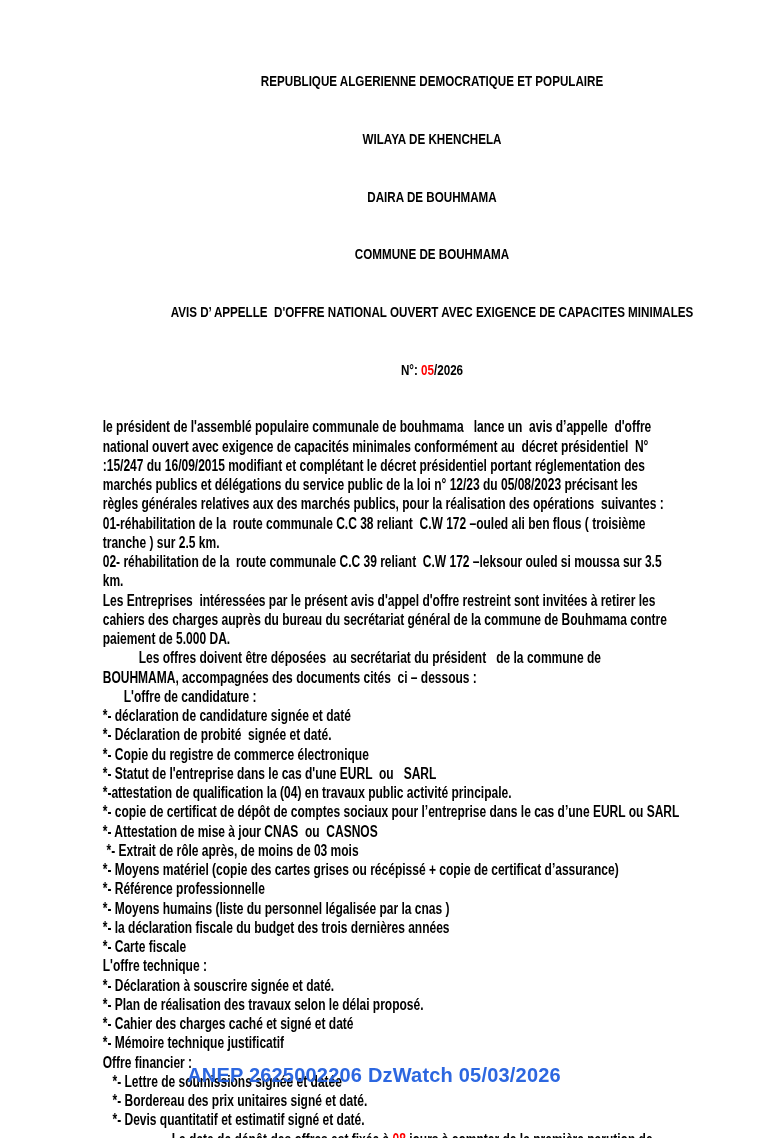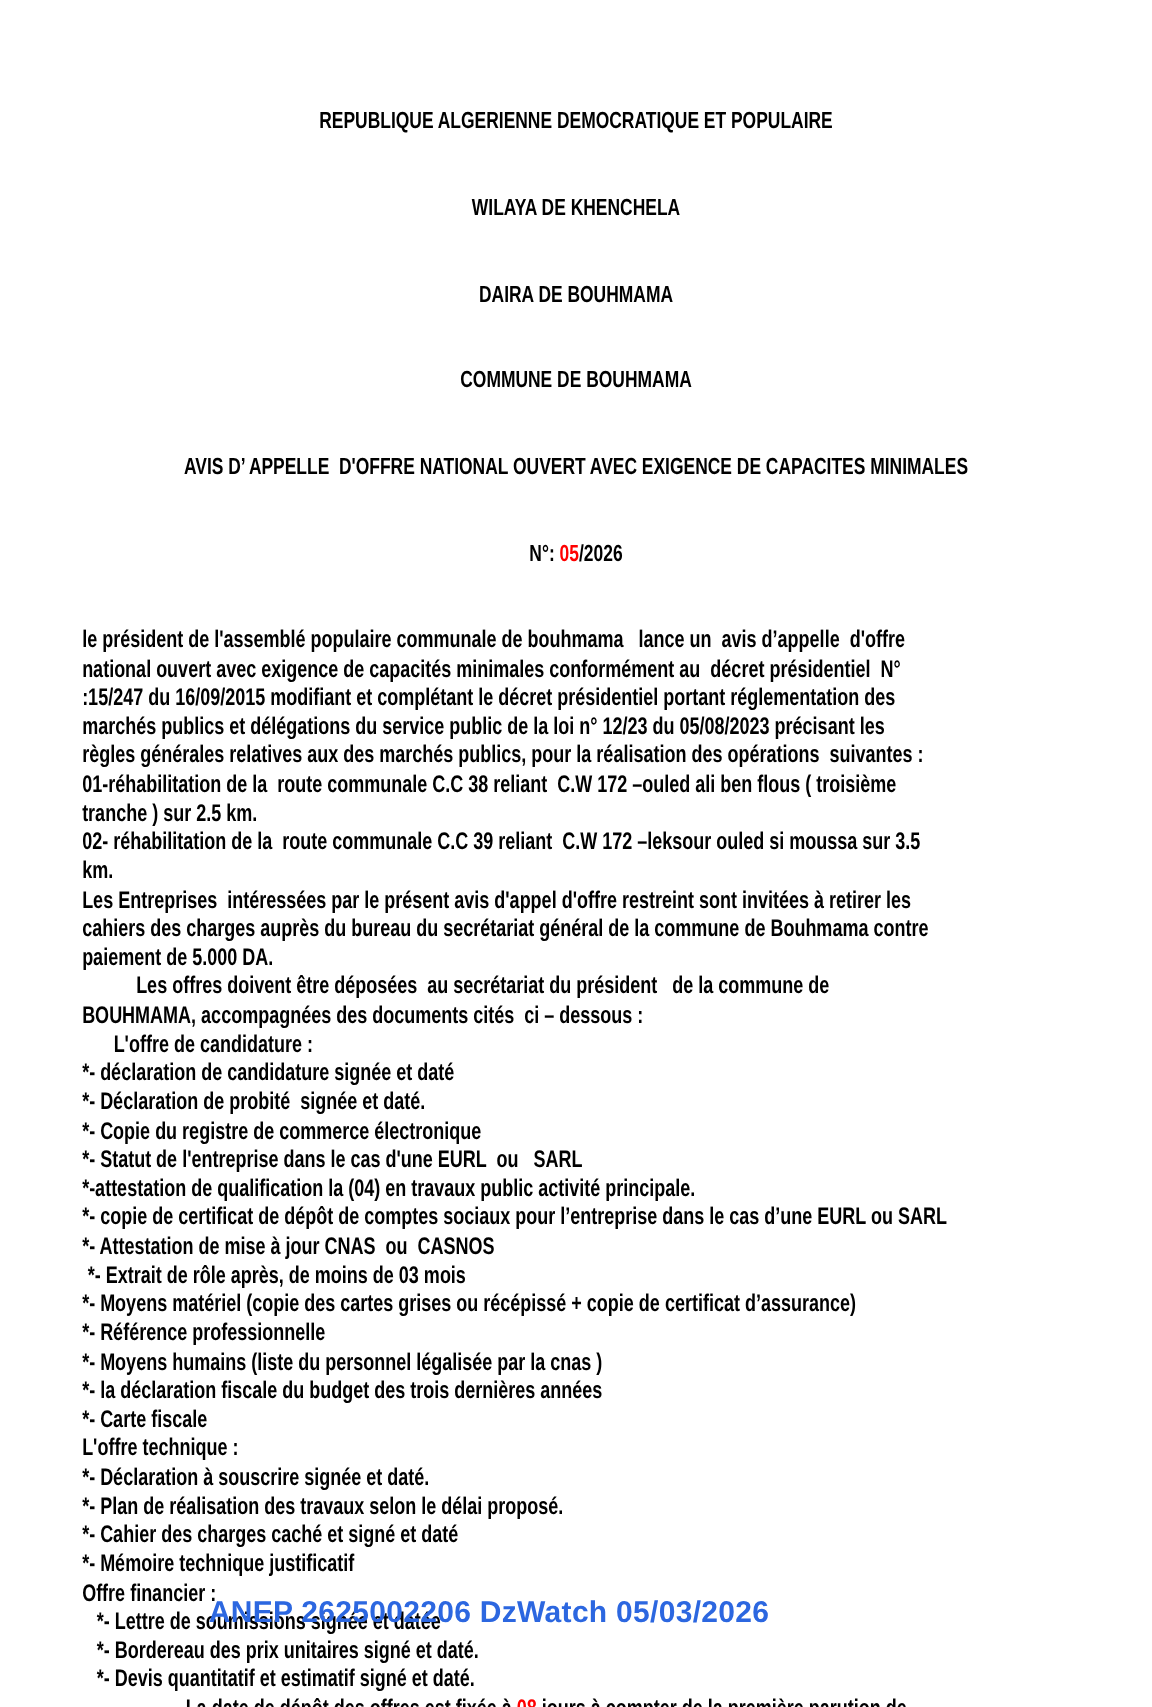--- a/index.html
+++ b/index.html
@@ -6,20 +6,21 @@
   html, body { background: #ffffff; }
   .page {
     position: relative;
     width: 652px;
     height: 1138px;
     background: #ffffff;
     overflow: hidden;
     font-family: "Liberation Sans", "DejaVu Sans", sans-serif;
     font-weight: 700;
     color: #000000;
+    margin-left: 48px;
   }
   
   .scale-wrap {
     position: absolute;
     top: 0; left: 0;
     width: 1024px;
     transform: scaleX(0.75);
     transform-origin: 0 0;
   }
   .doc-header {

